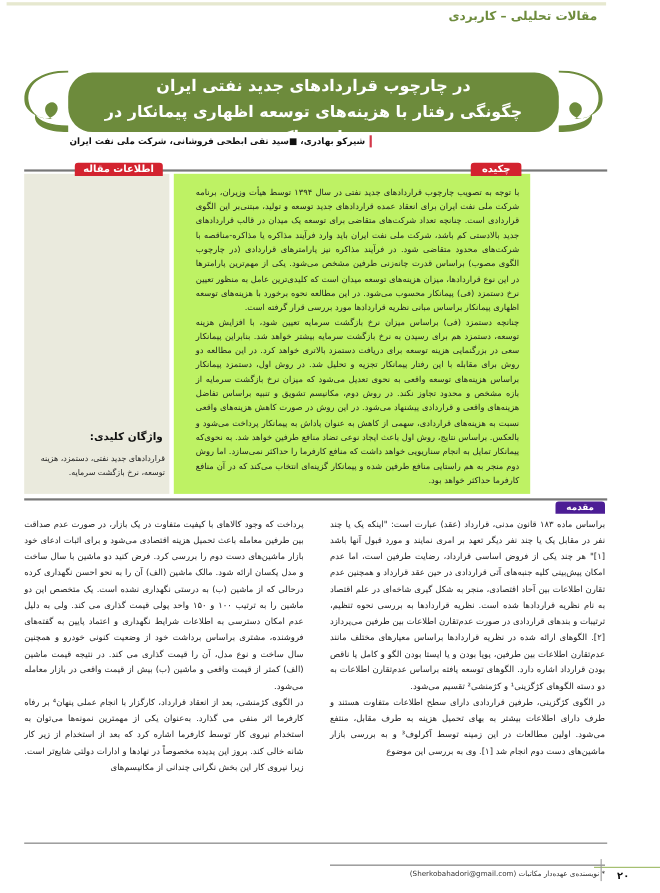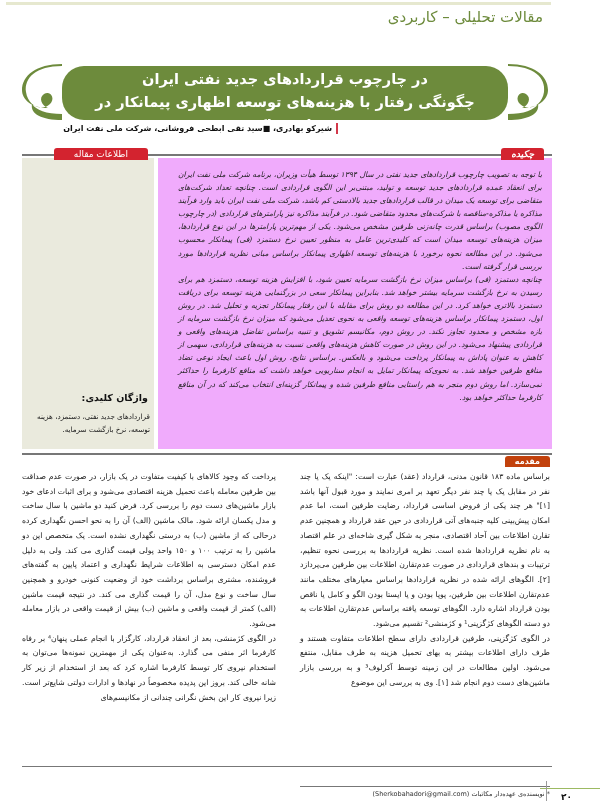--- a/index.html
+++ b/index.html
@@ -1,43 +1,43 @@
 <!DOCTYPE html>
 <html><head>
 <meta charset="utf-8">
 <style>
   * { box-sizing: border-box; margin: 0; padding: 0; }
   html, body { width: 600px; height: 812px; background: #ffffff; overflow: hidden; }
   body { position: relative; font-family: "DejaVu Sans", sans-serif; color: #222; direction: rtl; }
 
   .top-rule { position: absolute; left: 6px; top: 2px; width: 545px; height: 3px; background: #e6e8cf; }
-  .section-label { position: absolute; right: 57px; top: 8px; font-size: 15px; font-weight: normal; color: #6d8b3c; }
+  .section-label { position: absolute; right: 57px; top: 8px; font-size: 11px; font-weight: bold; color: #6d8b3c; }
 
   .title-banner { position: absolute; left: 22px; top: 64px; width: 526px; height: 58px; }
   .title-banner svg { position: absolute; left: 0; top: 0; }
   .title-text { position: absolute; left: 60px; right: 60px; top: 4px; text-align: center; color: #fff; font-weight: bold; font-size: 14.5px; line-height: 23px; }
 
   .authors { position: absolute; right: 262px; left: 0; top: 123px; font-size: 8px; font-weight: bold; text-align: right; color: #111; }
   .authors .bar { display: inline-block; width: 2px; height: 11px; background: #d3384a; vertical-align: middle; margin-left: 4px; }
 
   .main-rule { position: absolute; left: 22px; top: 154px; width: 530px; height: 2px; background: #777; }
 
-  .abstract-box { position: absolute; left: 158px; top: 158px; width: 394px; height: 291px; background: #f0abfc; font-style: italic; }
+  .abstract-box { position: absolute; left: 158px; top: 158px; width: 324px; height: 291px; background: #bef264; }
   .abstract-tag { position: absolute; right: 8px; top: -10px; background: #d3232f; color: #fff; font-size: 9px; font-weight: bold; padding: 1px 10px; border-radius: 3px 3px 0 0; }
   .abstract-text { position: absolute; right: 10px; left: 20px; top: 10px; font-size: 7.6px; line-height: 13.1px; text-align: justify; }
   .abstract-text p { margin: 0; }
 
   .info-box { position: absolute; left: 22px; top: 158px; width: 132px; height: 291px; background: #eaeadd; }
-  .info-tag { position: absolute; right: 6px; top: -10px; background: #d3232f; color: #fff; font-size: 9px; font-weight: normal; padding: 1px 20px; border-radius: 3px 3px 0 0; }
+  .info-tag { position: absolute; right: 6px; top: -10px; background: #d3232f; color: #fff; font-size: 9px; font-weight: bold; padding: 1px 8px; border-radius: 3px 3px 0 0; }
   .info-dates { position: absolute; right: 6px; top: 12px; font-size: 7.6px; font-weight: bold; line-height: 15px; }
   .kw-title { position: absolute; right: 6px; top: 392px; font-size: 9.5px; font-weight: bold; color: #111; }
   .kw-text { position: absolute; right: 6px; left: 4px; top: 410px; font-size: 7.2px; line-height: 13px; }
 
   .intro-rule { position: absolute; left: 22px; top: 453px; width: 530px; height: 1.5px; background: #777; }
-  .intro-tag { position: absolute; right: 50px; top: 456px; background: #c2410c; color: #fff; font-size: 8px; font-weight: bold; padding: 1px 10px; border-radius: 3px 3px 0 0; }
+  .intro-tag { position: absolute; right: 50px; top: 456px; background: #4c1d95; color: #fff; font-size: 8px; font-weight: bold; padding: 1px 10px; border-radius: 3px 3px 0 0; }
 
   .col { position: absolute; font-size: 7.7px; line-height: 14.7px; text-align: justify; }
   .col-right { right: 50px; width: 250px; top: 470px; }
   .col-left { left: 22px; width: 254px; top: 470px; }
   .col p { margin: 0; }
 
   .bottom-rule { position: absolute; left: 22px; top: 766px; width: 530px; height: 1px; background: #777; }
   .footnote-rule { position: absolute; right: 50px; width: 250px; top: 786px; height: 1px; background: #777; }
   .footnote { position: absolute; right: 50px; top: 790px; font-size: 6.5px; color: #333; }
 

